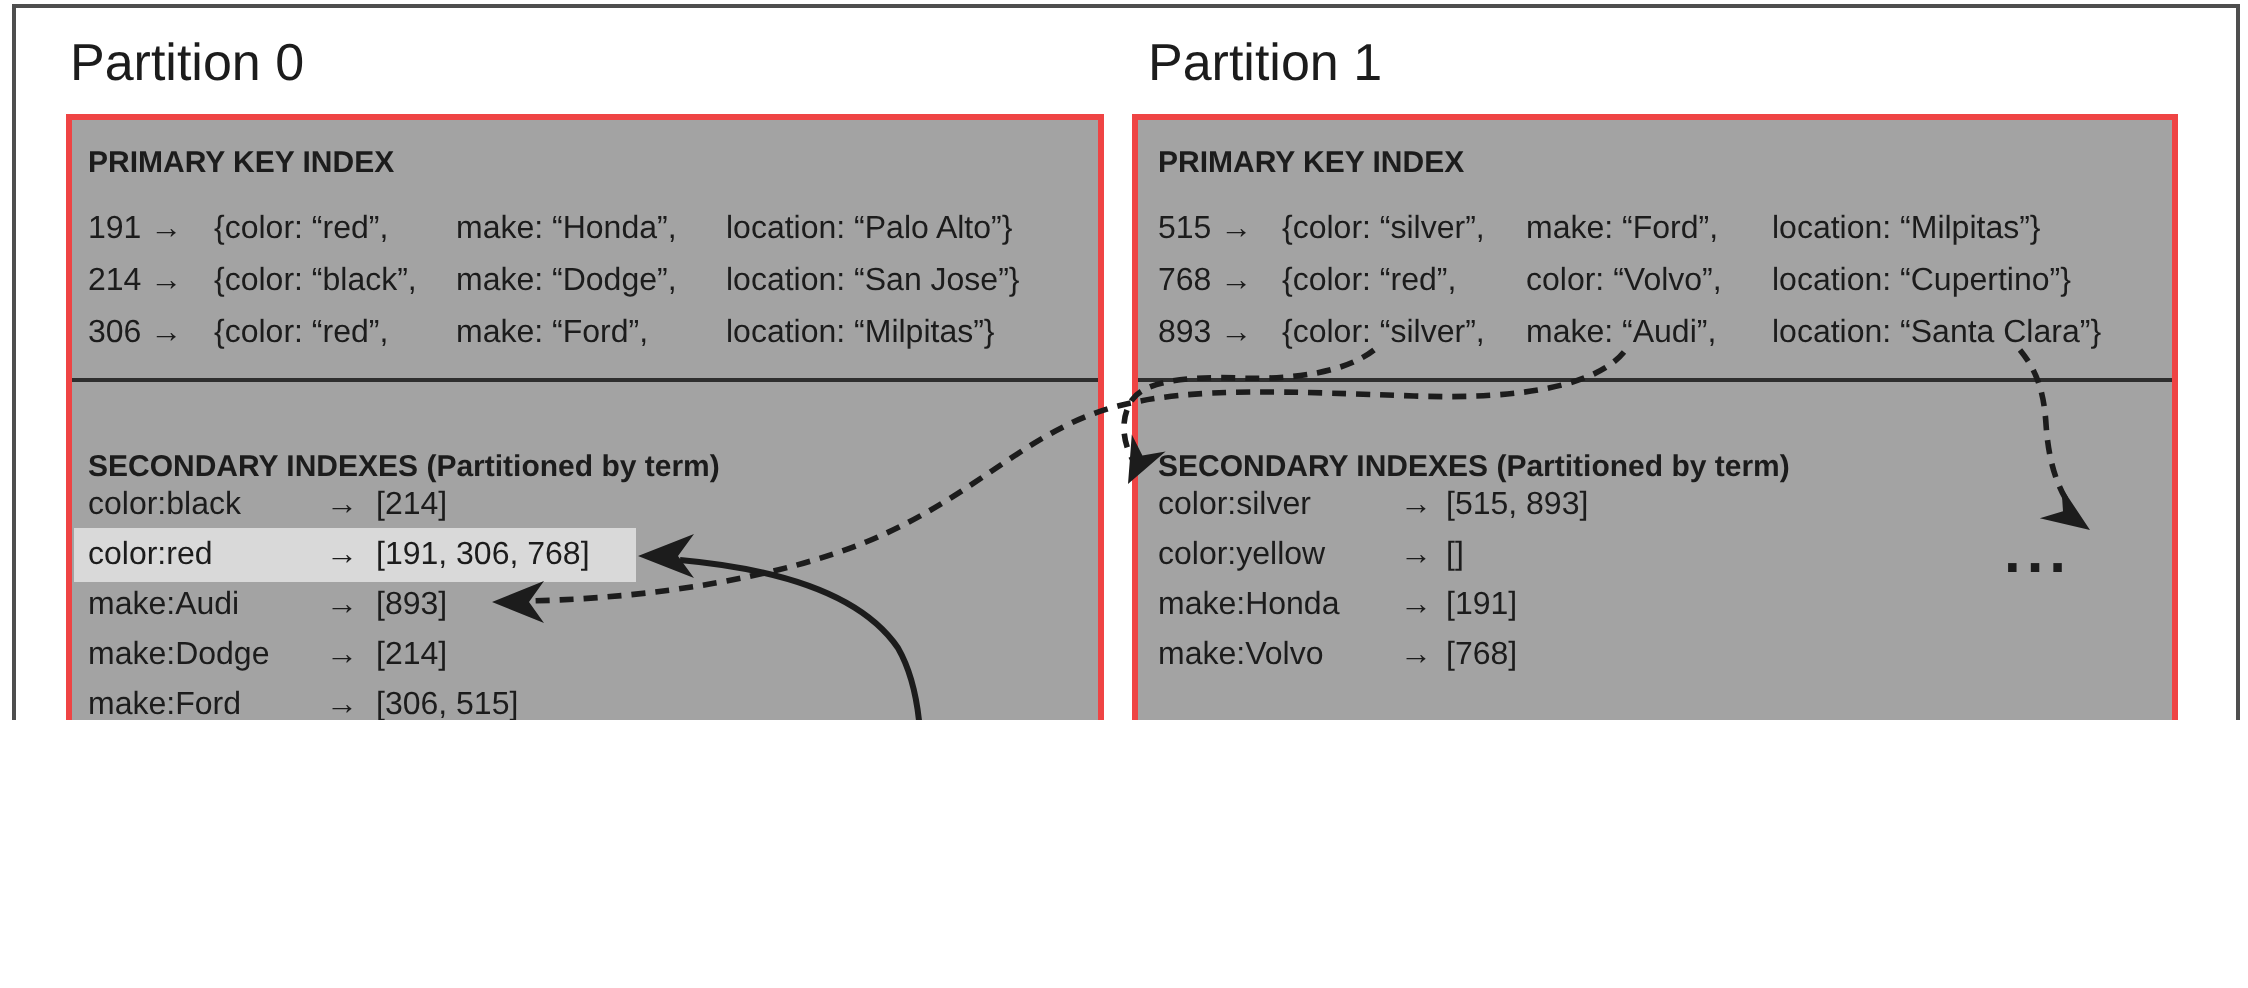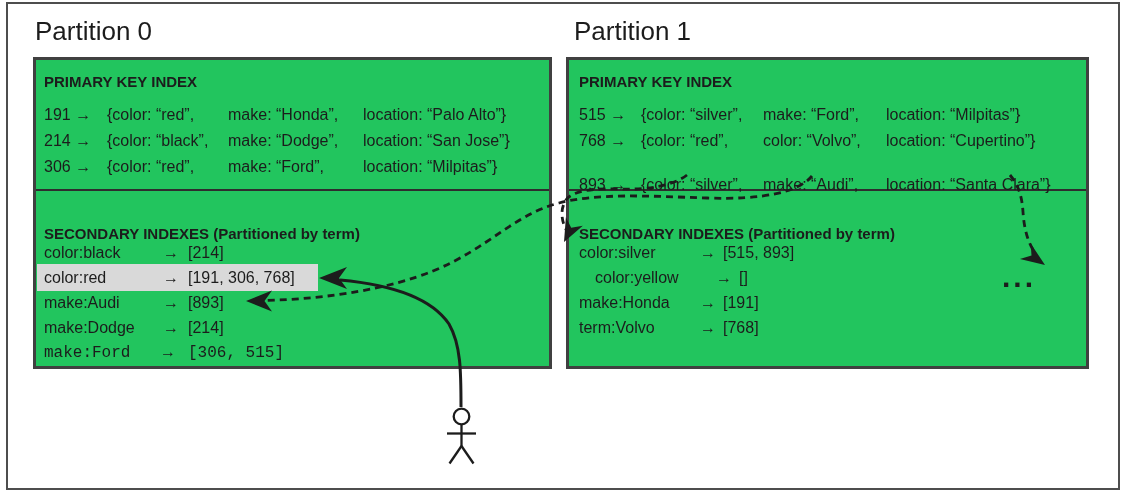--- a/index.html
+++ b/index.html
@@ -1,20 +1,20 @@
 <!DOCTYPE html>
 <html><head>
 <meta charset="utf-8">
 <style>
   html,body{margin:0;padding:0;background:#fff;}
-  .canvas{position:relative;width:1124px;height:494px;background:#ffffff;overflow:hidden;
+  .canvas{position:relative;width:1124px;height:360px;background:#ffffff;overflow:hidden;
           font-family:"Liberation Sans",sans-serif;color:#1c1c1c;}
   .frame{position:absolute;left:6px;top:2px;width:1110px;height:484px;border:2px solid #4e4e4e;}
   .plabel{position:absolute;top:16px;font-size:26px;line-height:30px;color:#1c1c1c;}
-  .pbox{position:absolute;top:57px;height:312px;border:3px solid #404040;box-sizing:border-box;background:#22c55e;}
+  .pbox{position:absolute;top:57px;height:312px;border:3px solid #ef4444;box-sizing:border-box;background:#a3a3a3;}
   .pbox.p0{left:33px;width:519px;}
   .pbox.p1{left:566px;width:523px;}
   .sec-title{position:absolute;font-size:15px;font-weight:bold;line-height:17px;white-space:nowrap;}
   .p0 .sec-title{left:8px;}
   .p1 .sec-title{left:10px;}
   .t-primary{top:13px;}
   .t-secondary{top:152px;margin-top:13px;}
   .divider{position:absolute;left:0;right:0;top:129px;height:2px;background:#2e2e2e;}
   .prow,.srow{position:absolute;left:0;right:0;height:18px;font-size:16px;line-height:18px;white-space:nowrap;}
   .prow span,.srow span{position:absolute;white-space:nowrap;}
@@ -79,21 +79,21 @@
     <div class="srow" style="top:234px;">
       <span class="term">make:Audi</span>
       <span class="arr">→</span>
       <span class="ids">[893]</span>
     </div>
     <div class="srow" style="top:259px;">
       <span class="term">make:Dodge</span>
       <span class="arr">→</span>
       <span class="ids">[214]</span>
     </div>
-    <div class="srow" style="top:284px;font-family:Liberation Mono, monospace;">
+    <div class="srow" style="top:284px;">
       <span class="term">make:Ford</span>
       <span class="arr">→</span>
       <span class="ids">[306, 515]</span>
     </div>
   </div>
 
   <div class="pbox p1">
     <div class="sec-title t-primary">PRIMARY KEY INDEX</div>
 
     <div class="prow" style="top:46px;">
@@ -101,47 +101,47 @@
       <span class="c2">{color: “silver”,</span>
       <span class="c3">make: “Ford”,</span>
       <span class="c4">location: “Milpitas”}</span>
     </div>
     <div class="prow" style="top:72px;">
       <span class="c1">768 →</span>
       <span class="c2">{color: “red”,</span>
       <span class="c3">color: “Volvo”,</span>
       <span class="c4">location: “Cupertino”}</span>
     </div>
-    <div class="prow" style="top:116px;padding-left:24px;">
+    <div class="prow" style="top:98px;padding-left:24px;">
       <span class="c1">893 →</span>
       <span class="c2">{color: “silver”,</span>
       <span class="c3">make: “Audi”,</span>
       <span class="c4">location: “Santa Clara”}</span>
     </div>
 
     <div class="divider"></div>
     <div class="sec-title t-secondary">SECONDARY INDEXES (Partitioned by term)</div>
 
     <div class="srow" style="top:184px;">
       <span class="term">color:silver</span>
       <span class="arr">→</span>
       <span class="ids">[515, 893]</span>
     </div>
-    <div class="srow" style="top:209px;margin-left:16px;">
+    <div class="srow" style="top:209px;">
       <span class="term">color:yellow</span>
       <span class="arr">→</span>
       <span class="ids">[]</span>
     </div>
     <div class="srow" style="top:234px;">
       <span class="term">make:Honda</span>
       <span class="arr">→</span>
       <span class="ids">[191]</span>
     </div>
     <div class="srow" style="top:259px;">
-      <span class="term">term:Volvo</span>
+      <span class="term">make:Volvo</span>
       <span class="arr">→</span>
       <span class="ids">[768]</span>
     </div>
   </div>
 
   <svg class="overlay" viewBox="0 0 1124 494">
 
     <g>
       <path d="M 340,280 C 395,285 432,299 449,324 C 461,345 461,372 461,407" fill="none" stroke="#1c1c1c" stroke-width="3"></path>
       <polygon points="319,278 347,267 339,278 347,289" fill="#1c1c1c"></polygon>

